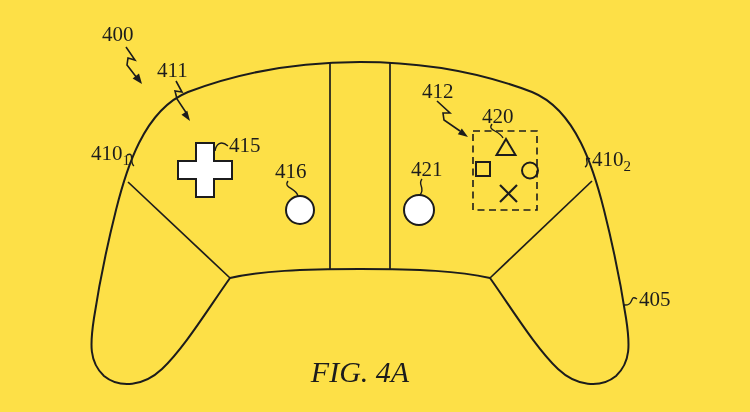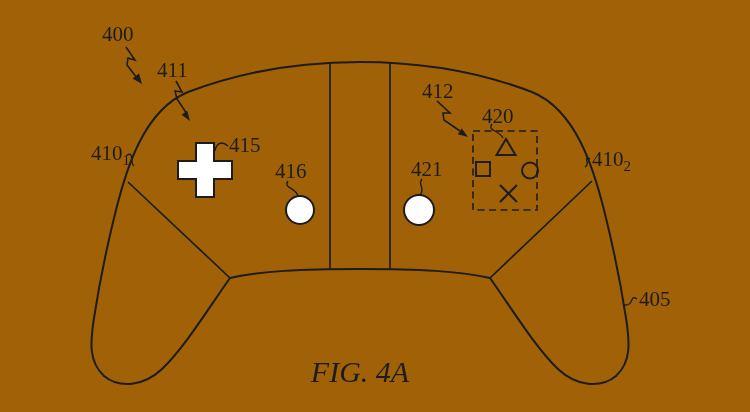--- a/index.html
+++ b/index.html
@@ -1,16 +1,16 @@
 <!DOCTYPE html>
 <html><head>
 <meta charset="utf-8">
 <style>
   html,body{margin:0;padding:0;background:#ffffff;}
-  .stage{position:relative;width:750px;height:412px;background:#a16207;overflow:hidden;}
+  .stage{position:relative;width:750px;height:412px;background:#fde047;overflow:hidden;}
   svg{display:block;}
   .ink-line{stroke:#1c1c1c;fill:none;}
   .outline{stroke-width:2;}
   .seam{stroke-width:1.7;}
   .glyph{stroke:#1c1c1c;stroke-width:2;fill:#ffffff;}
   .glyph-open{stroke:#1c1c1c;stroke-width:2;fill:none;}
   .dashedbox{stroke:#1c1c1c;stroke-width:1.6;fill:none;stroke-dasharray:7 4.5;}
   .leader{stroke:#1c1c1c;stroke-width:1.4;fill:none;}
   .arrowshaft{stroke:#1c1c1c;stroke-width:1.6;fill:none;stroke-linejoin:miter;}
   .arrowhead{fill:#1c1c1c;stroke:none;}

